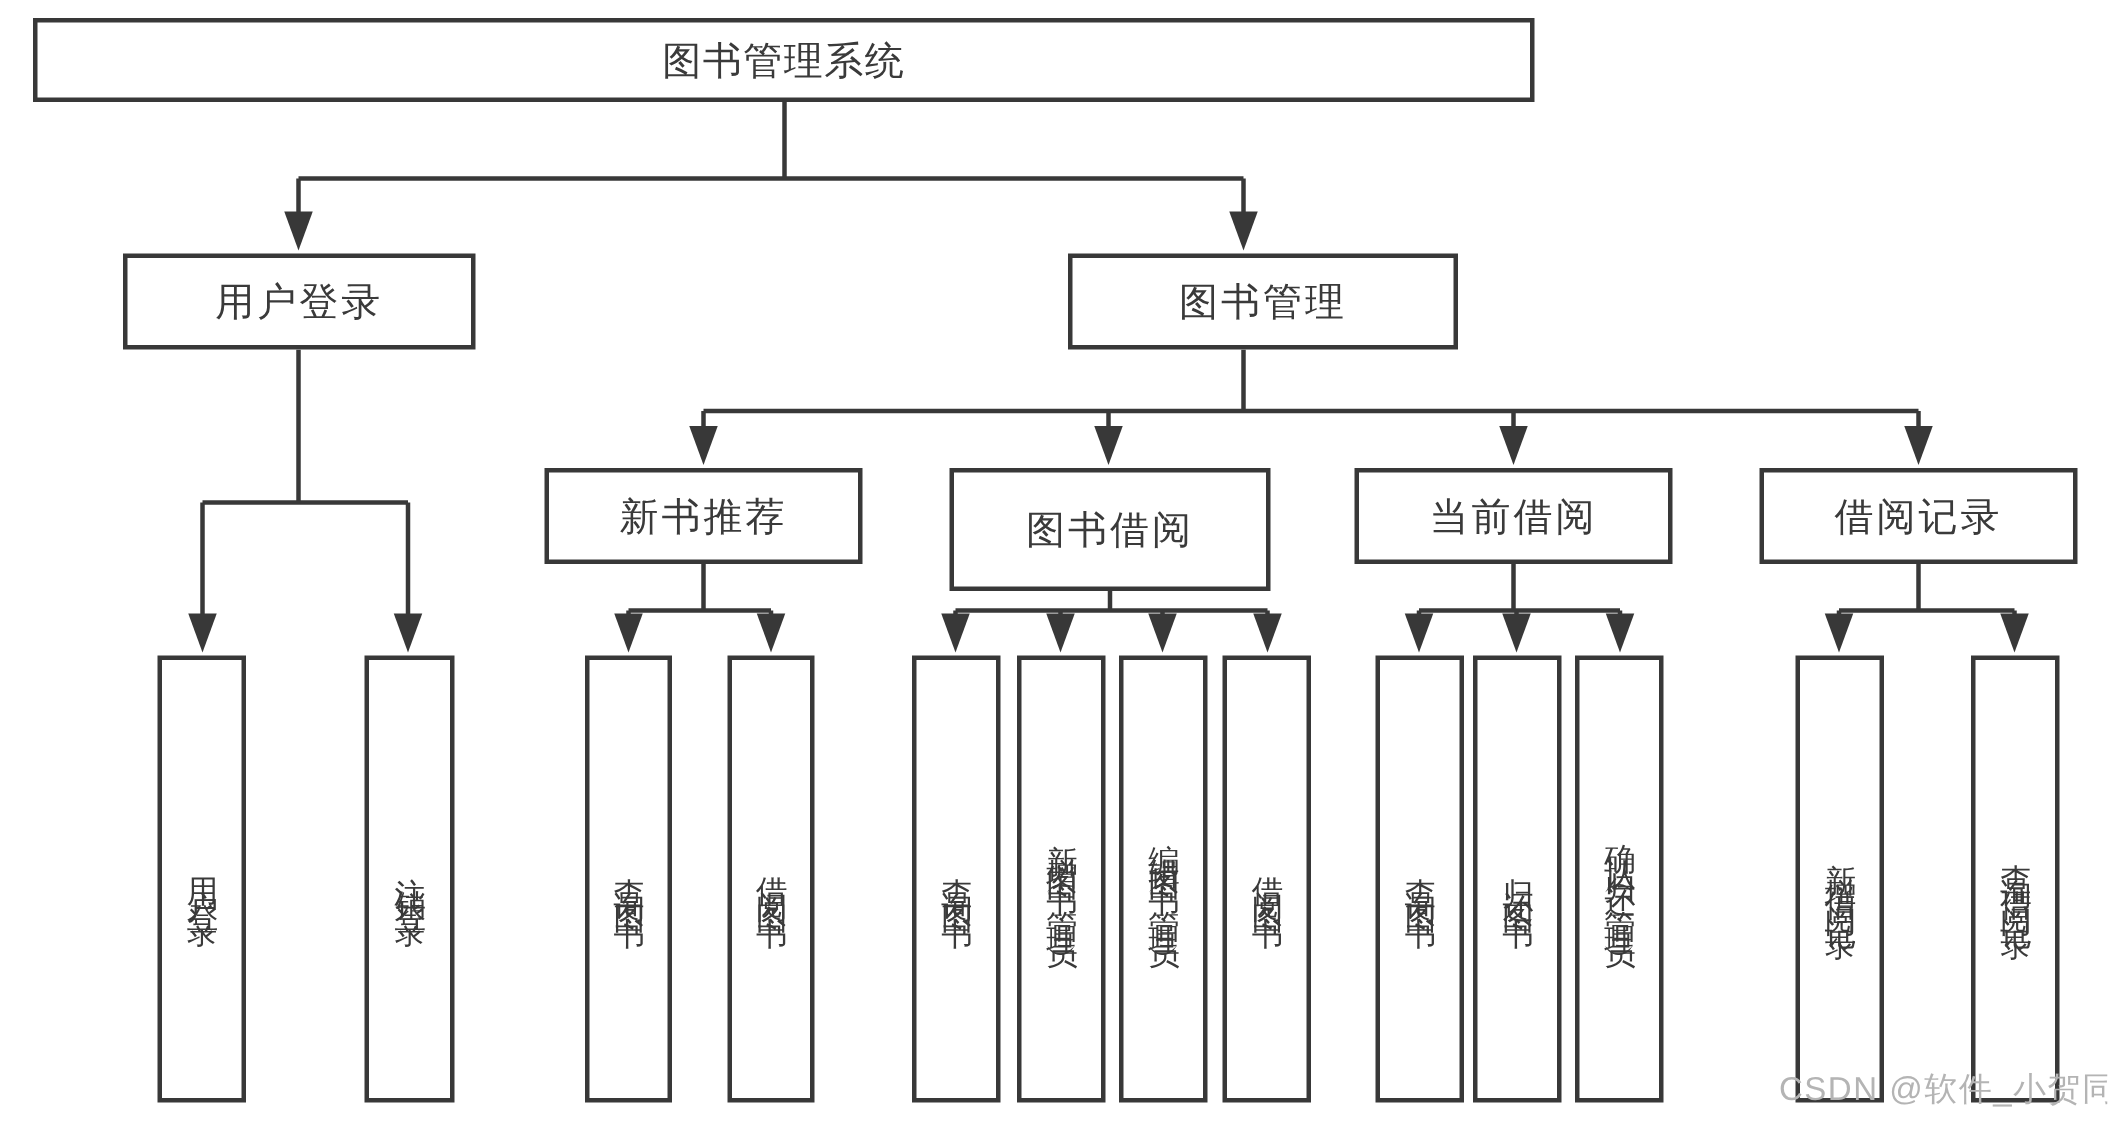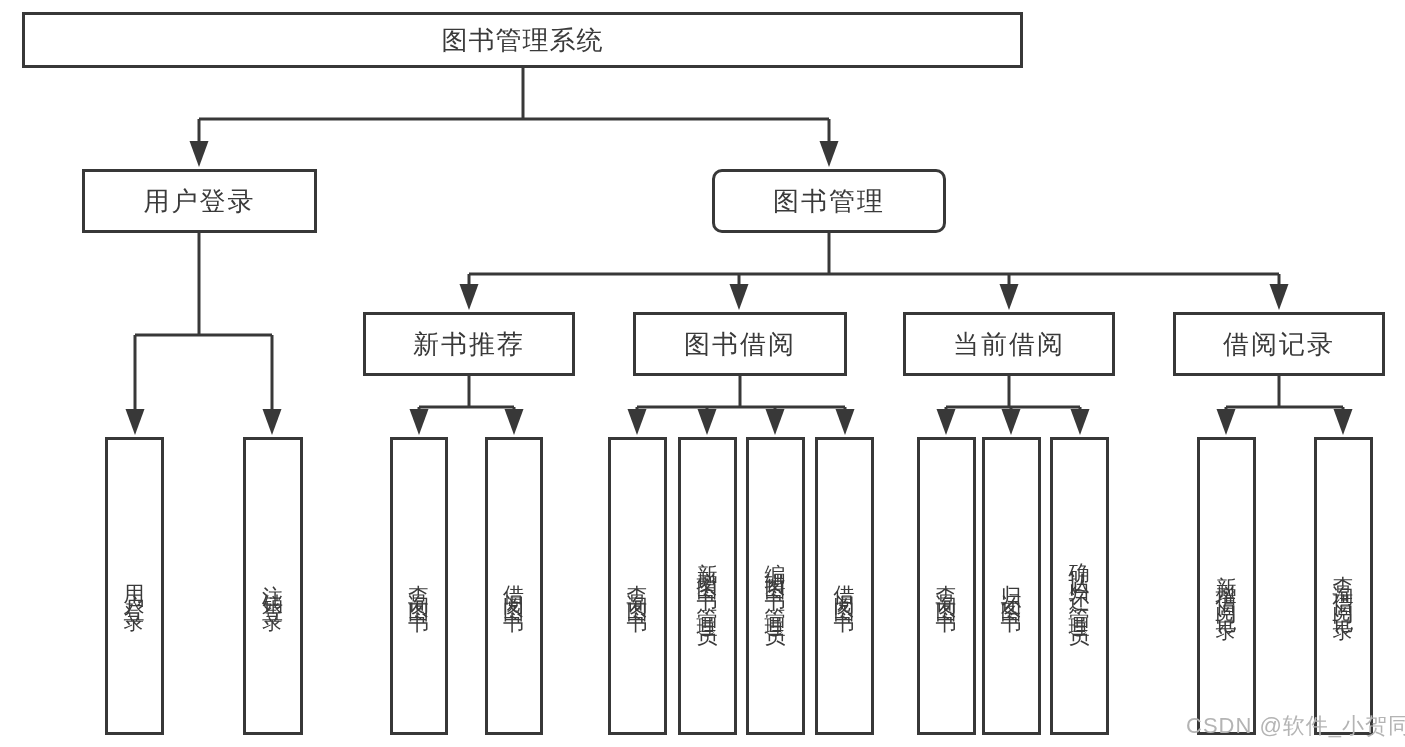--- a/index.html
+++ b/index.html
@@ -130,28 +130,28 @@
     </g>
   </svg>
 
   <div class="box" style="left:22px;top:12px;width:1001px;height:56px;">
     <span class="root-label">图书管理系统</span>
   </div>
 
   <div class="box" style="left:82px;top:169px;width:235px;height:64px;">
     <span class="hlabel">用户登录</span>
   </div>
-  <div class="box" style="left:712px;top:169px;width:234px;height:64px;border-radius:10px;">
+  <div class="box" style="left:712px;top:169px;width:260px;height:64px;">
     <span class="hlabel">图书管理</span>
   </div>
 
   <div class="box" style="left:363px;top:312px;width:212px;height:64px;text-align:center;">
     <span class="hlabel">新书推荐</span>
   </div>
-  <div class="box" style="left:633px;top:312px;width:214px;height:64px;">
+  <div class="box" style="left:633px;top:312px;width:214px;height:82px;">
     <span class="hlabel">图书借阅</span>
   </div>
   <div class="box" style="left:1173px;top:312px;width:212px;height:64px;">
     <span class="hlabel">借阅记录</span>
   </div>
   <div class="box" style="left:903px;top:312px;width:212px;height:64px;">
     <span class="hlabel">当前借阅</span>
   </div>
 
   <div class="box leaf" style="left:105px;top:437px;width:59px;height:298px;">

